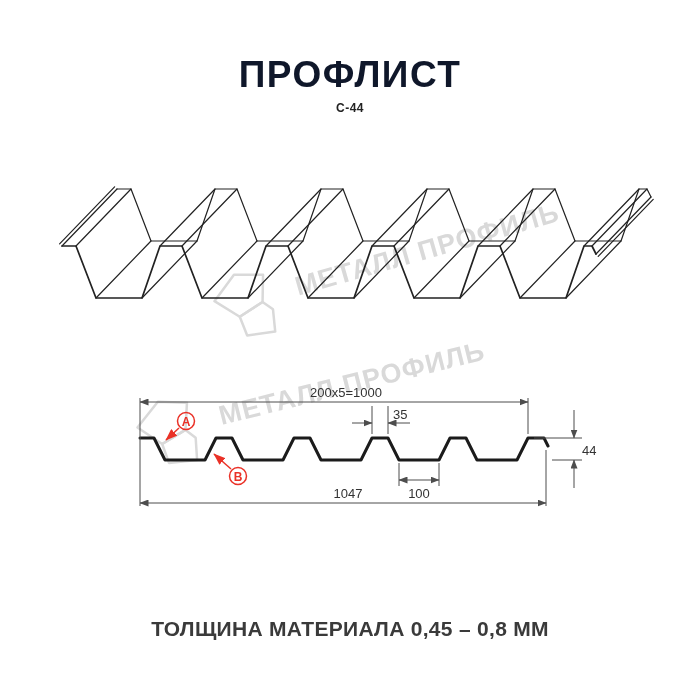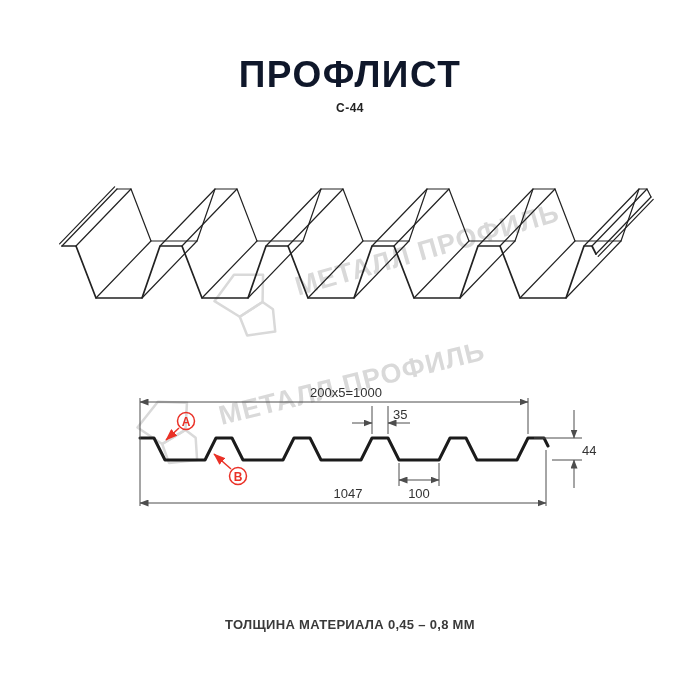--- a/index.html
+++ b/index.html
@@ -3,21 +3,21 @@
 <meta charset="utf-8">
 <style>
   html,body{margin:0;padding:0;background:#fff;}
   .canvas{position:relative;width:700px;height:700px;background:#ffffff;overflow:hidden;
           font-family:"Liberation Sans",sans-serif;}
   .title{position:absolute;left:0;top:54px;width:700px;text-align:center;
          font-size:37px;font-weight:bold;letter-spacing:1.5px;color:#0f172a;}
   .subtitle{position:absolute;left:0;top:101px;width:700px;text-align:center;
          font-size:12px;font-weight:bold;letter-spacing:0.5px;color:#222;}
   .footnote{position:absolute;left:0;top:617px;width:700px;text-align:center;
-         font-size:13px;font-weight:bold;letter-spacing:0.3px;color:#3a3a3a;}
+         font-size:21px;font-weight:bold;letter-spacing:0.3px;color:#3a3a3a;}
   svg{position:absolute;left:0;top:0;}
   .p3f{fill:none;stroke:#222;stroke-width:1.7;stroke-linejoin:round;stroke-linecap:round;}
   .p3b{fill:none;stroke:#222;stroke-width:1.2;stroke-linejoin:round;stroke-linecap:round;}
   .p3c{fill:none;stroke:#222;stroke-width:1.2;stroke-linecap:round;}
   .sec{fill:none;stroke:#1b1b1b;stroke-width:3;stroke-linejoin:round;stroke-linecap:round;}
   .dim{stroke:#4d4d4d;stroke-width:1;fill:none;}
   .dimtxt{fill:#333;font-size:13px;font-family:"Liberation Sans",sans-serif;}
   .red{stroke:#ea3127;stroke-width:1.5;fill:none;}
   .redtxt{fill:#ea3127;font-size:12px;font-weight:bold;font-family:"Liberation Sans",sans-serif;}
   .wmtext{fill:#d9d9d9;font-size:27px;font-weight:bold;letter-spacing:1px;

